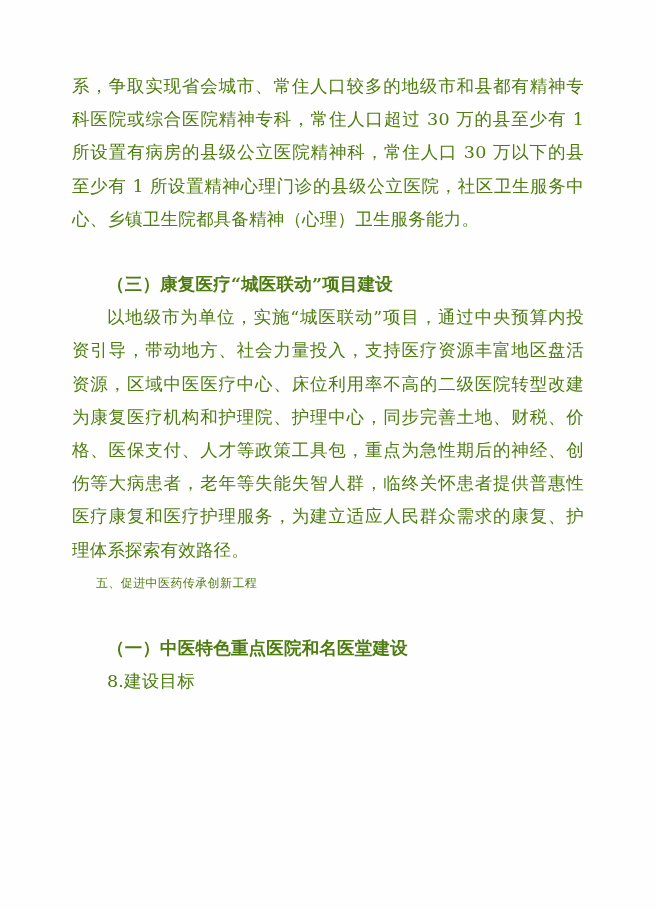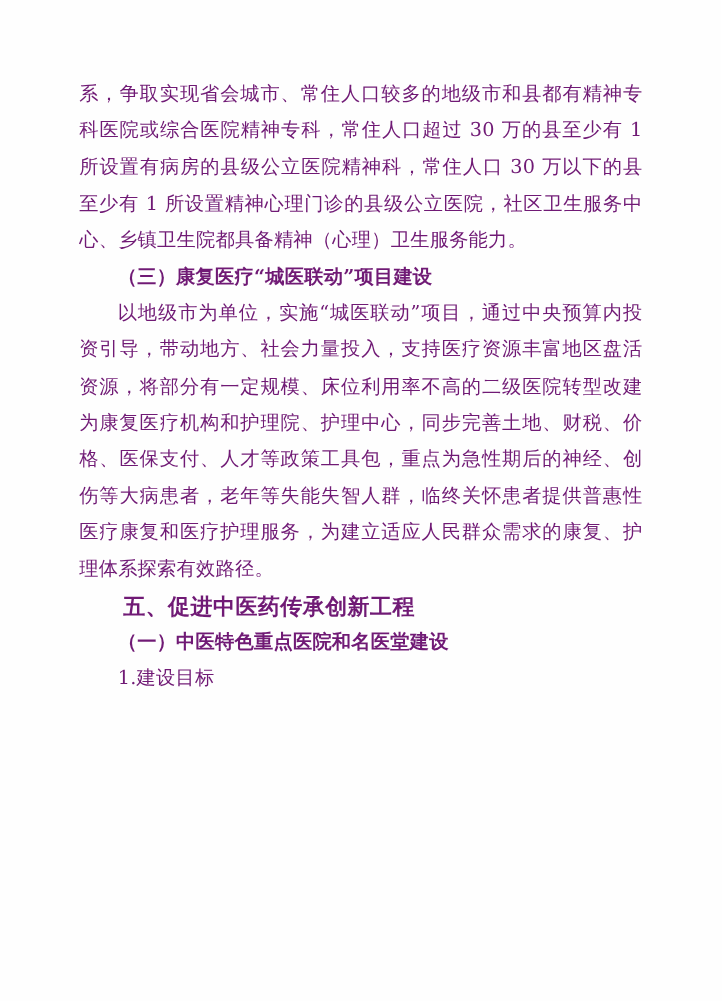--- a/index.html
+++ b/index.html
@@ -21,62 +21,63 @@
     box-sizing: border-box;
     padding: 70px 72px 40px 72px;
     background: #fefefe;
   }
   .doc-body {
     font-size: 17.5px;
     line-height: 33.2px;
     text-align: justify;
     text-justify: inter-ideograph;
     letter-spacing: 0.2px;
-    color: #701a75;
+    color: #4d7c0f;
   }
   p {
     margin: 0;
   }
   .para {
     text-indent: 2em;
   }
   .para-noindent {
     text-indent: 0;
   }
   .heading {
     text-indent: 2em;
-    font-weight: bold;
+    font-weight: normal;
     font-family: "DejaVu Sans", "Liberation Sans", sans-serif;
-    font-size: 20px;
+    font-size: 12px;
     letter-spacing: 0.4px;
   }
   .subheading {
     text-indent: 2em;
     font-weight: bold;
     font-family: "DejaVu Serif", "Liberation Serif", serif;
     font-size: 17.5px;
+    margin-top: 32px;
   }
   .num-sub {
     text-indent: 2em;
     font-size: 17.5px;
   }
 </style>
 </head>
 <body>
 
 <div id="page">
   <div class="doc-body">
 
     <p class="para-noindent">系，争取实现省会城市、常住人口较多的地级市和县都有精神专科医院或综合医院精神专科，常住人口超过 30 万的县至少有 1 所设置有病房的县级公立医院精神科，常住人口 30 万以下的县至少有 1 所设置精神心理门诊的县级公立医院，社区卫生服务中心、乡镇卫生院都具备精神（心理）卫生服务能力。</p>
 
     <p class="subheading">（三）康复医疗“城医联动”项目建设</p>
 
-    <p class="para">以地级市为单位，实施“城医联动”项目，通过中央预算内投资引导，带动地方、社会力量投入，支持医疗资源丰富地区盘活资源，将部分有一定规模、床位利用率不高的二级医院转型改建为康复医疗机构和护理院、护理中心，同步完善土地、财税、价格、医保支付、人才等政策工具包，重点为急性期后的神经、创伤等大病患者，老年等失能失智人群，临终关怀患者提供普惠性医疗康复和医疗护理服务，为建立适应人民群众需求的康复、护理体系探索有效路径。</p>
+    <p class="para">以地级市为单位，实施“城医联动”项目，通过中央预算内投资引导，带动地方、社会力量投入，支持医疗资源丰富地区盘活资源，区域中医医疗中心、床位利用率不高的二级医院转型改建为康复医疗机构和护理院、护理中心，同步完善土地、财税、价格、医保支付、人才等政策工具包，重点为急性期后的神经、创伤等大病患者，老年等失能失智人群，临终关怀患者提供普惠性医疗康复和医疗护理服务，为建立适应人民群众需求的康复、护理体系探索有效路径。</p>
 
     <p class="heading">五、促进中医药传承创新工程</p>
 
 
     <p class="subheading">（一）中医特色重点医院和名医堂建设</p>
 
-    <p class="num-sub">1.建设目标</p>
+    <p class="num-sub">8.建设目标</p>
 
   </div>
 </div>
 
 </body></html>

